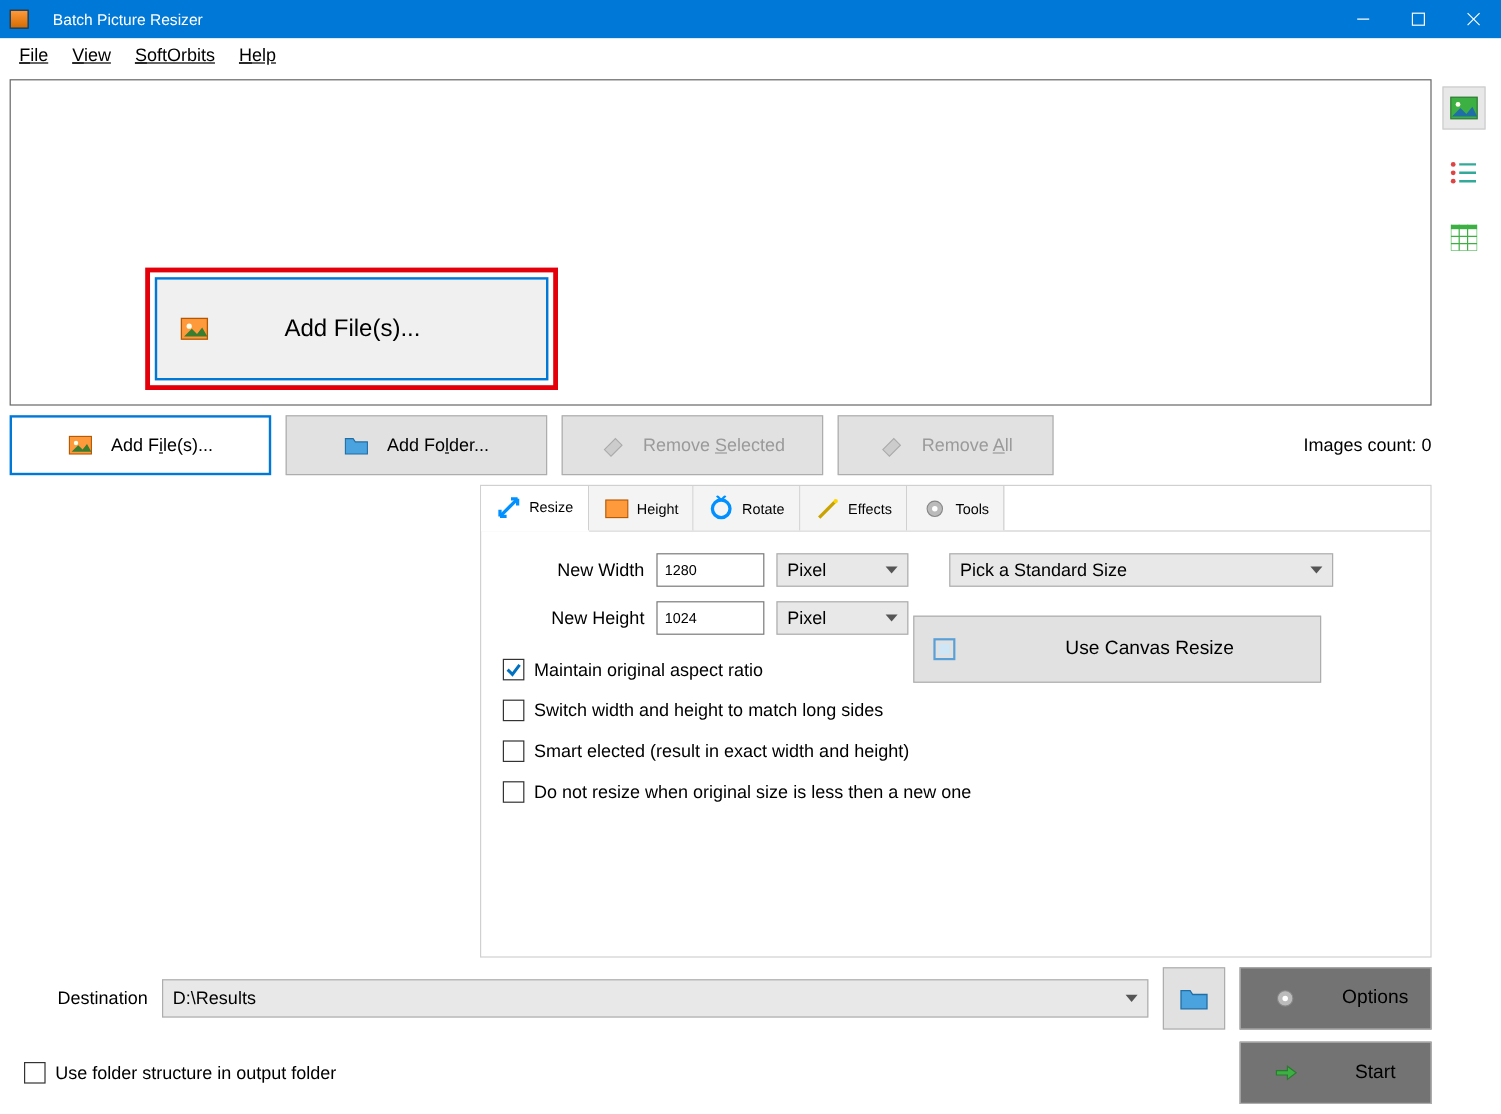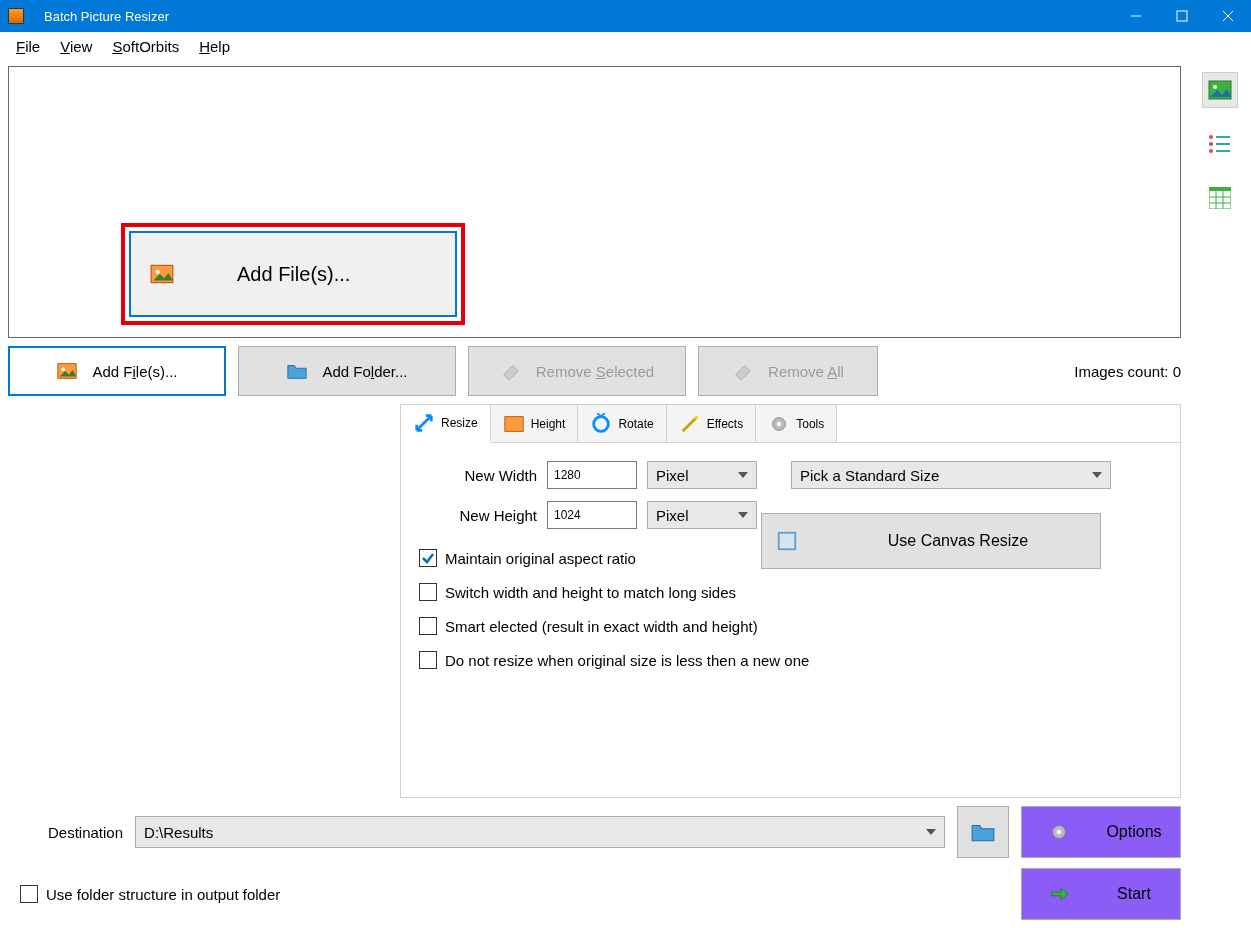--- a/index.html
+++ b/index.html
@@ -7,26 +7,26 @@
 
 
 .titlebar { height: 32px; background: #0078d7; color: #fff; display: flex; align-items: center; padding: 0 0 0 8px; }
 .titlebar-icon { width: 16px; height: 16px; margin-right: 8px; background: linear-gradient(#ff9a3c, #d66b00); border: 1px solid #333; }
 .titlebar-title { flex: 1; font-size: 13px; margin-left: 12px; }
 .win-btns { display: flex; height: 100%; }
 .win-btn { width: 46px; height: 100%; display: flex; align-items: center; justify-content: center; color: #fff; cursor: pointer; }
 .win-btn svg { stroke: #fff; fill: none; stroke-width: 1; }
 
 
-.menubar { height: 28px; display: flex; align-items: center; padding: 0 6px; background: #fff; }
+.menubar { height: 28px; display: flex; align-items: center; padding: 0 6px; background: #fff; text-decoration: underline; }
 .menu-item { padding: 2px 10px; font-size: 15px; cursor: default; }
 .menu-item .ul { text-decoration: underline; }
 
 
-.body { display: flex; height: calc(928px - 32px - 28px); padding: 6px 8px 8px 8px; gap: 16px; }
+.body { display: flex; height: calc(928px - 32px - 28px); padding: 6px 8px 8px 8px; gap: 4px; }
 .maincol { flex: 1; display: flex; flex-direction: column; min-width: 0; }
 .sidecol { width: 46px; display: flex; flex-direction: column; align-items: center; gap: 18px; padding-top: 6px; }
 
 
 .preview { height: 272px; border: 1px solid #666; background: #fff; position: relative; margin-bottom: 8px; }
 .addfile-highlight { position: absolute; left: 112px; top: 156px; width: 344px; height: 102px; border: 4px solid #e3000b; padding: 4px; }
 .addfile-btn { width: 100%; height: 100%; border: 2px solid #0078d7; background: #f0f0f0; display: flex; align-items: center; gap: 62px; padding-left: 18px; font-size: 20px; cursor: pointer; }
 
 
 .toolrow { display: flex; align-items: center; gap: 12px; margin-bottom: 8px; }
@@ -56,21 +56,21 @@
 .chk { width: 18px; height: 18px; border: 1.5px solid #333; display: flex; align-items: center; justify-content: center; cursor: pointer; flex-shrink: 0; }
 .chk.checked svg { display: block; }
 .chk svg { display: none; stroke: #0070c0; stroke-width: 2.5; fill: none; }
 
 
 .bottom { margin-top: 8px; }
 .destrow { display: flex; align-items: center; gap: 12px; margin-bottom: 10px; justify-content: flex-end; }
 .destlbl { font-size: 15px; margin-left: 40px; }
 .destsel { flex: 1; height: 32px; }
 .iconbtn { width: 52px; height: 52px; border: 1px solid #adadad; background: #e1e1e1; display: flex; align-items: center; justify-content: center; cursor: pointer; }
-.optbtn, .startbtn { width: 160px; height: 52px; border: 1px solid #adadad; background: #8b5cf6; display: flex; align-items: center; gap: 18px; padding-left: 26px; font-size: 16px; cursor: pointer; }
+.optbtn, .startbtn { width: 160px; height: 52px; border: 1px solid #adadad; background: #737373; display: flex; align-items: center; gap: 18px; padding-left: 26px; font-size: 16px; cursor: pointer; }
 .botrow2 { display: flex; align-items: center; }
 .botrow2 .chkrow { margin: 0 0 0 12px; }
 .botrow2 .spacer { flex: 1; }
 
 
 .viewicon { width: 36px; height: 36px; display: flex; align-items: center; justify-content: center; cursor: pointer; background: #e8e8e8; border: 1px solid #ccc; }
 .viewicon.plain { background: transparent; border: none; }
 
 
 .ico { width: 22px; height: 22px; flex-shrink: 0; }

